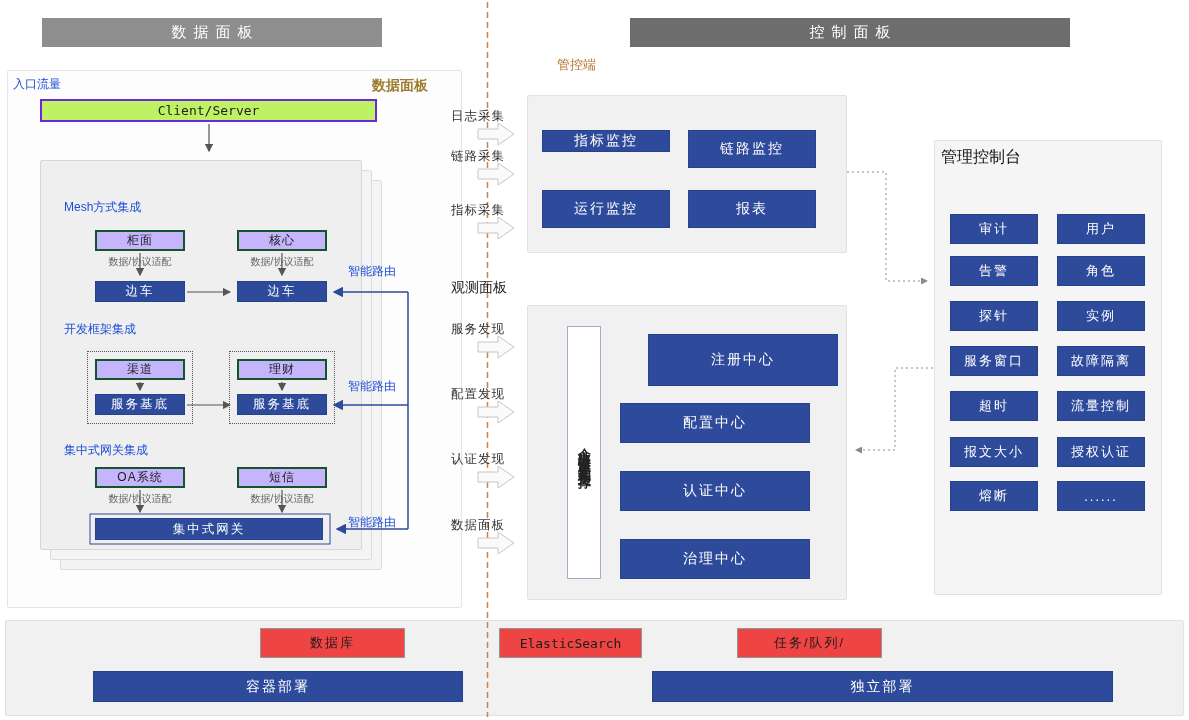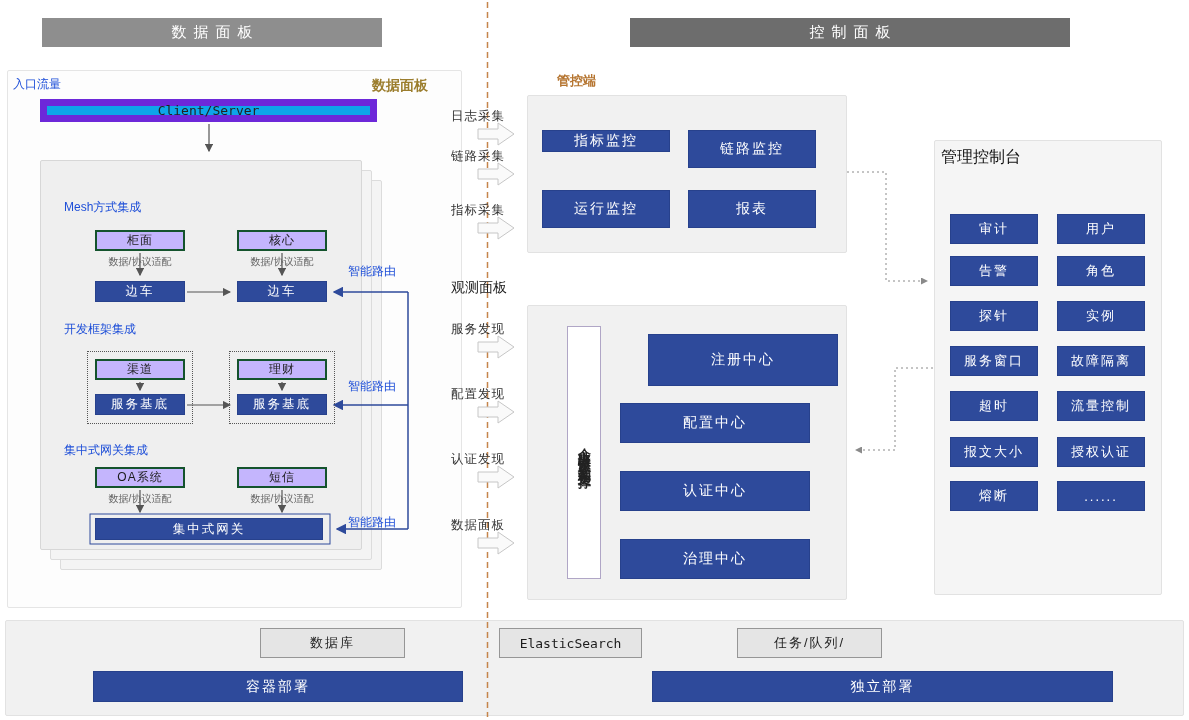--- a/index.html
+++ b/index.html
@@ -8,22 +8,22 @@
   .abs{position:absolute}
   .hdr{color:#fff;font-size:15px;display:flex;align-items:center;justify-content:center;letter-spacing:7px;text-indent:7px}
   .hdr-left{background:#8e8e8e}
   .hdr-right{background:#6d6d6d}
   .panel{background:#f1f1f1;border:1px solid #e2e2e2;border-radius:2px}
   .panel-white{background:#fdfdfd;border:1px solid #e5e5e5;border-radius:2px}
   .stack{background:#f4f4f4;border:1px solid #dcdcdc;border-radius:2px}
   .stack-main{background:#efefef;border:1px solid #d7d7d7;border-radius:2px}
   .blue{background:#2e4a9b;border:1px solid #27418c;color:#fff;display:flex;align-items:center;justify-content:center;letter-spacing:2px}
   .gray{background:#c4b5fd;border:2px solid #14532d;color:#1c1c1c;display:flex;align-items:center;justify-content:center;font-size:12px;letter-spacing:1px}
-  .graybig{background:#e5e5e5;border:1px solid #969696;color:#1c1c1c;display:flex;align-items:center;justify-content:center;font-size:13px;letter-spacing:2px}
-  .ltgray{background:#0ea5e9;border:7px solid #6d28d9;color:#222;display:flex;align-items:center;justify-content:center}
+  .graybig{background:#ef4444;border:1px solid #969696;color:#1c1c1c;display:flex;align-items:center;justify-content:center;font-size:13px;letter-spacing:2px}
+  .ltgray{background:#bef264;border:2px solid #6d28d9;color:#222;display:flex;align-items:center;justify-content:center}
   .small{font-size:10px;color:#666;text-align:center;letter-spacing:0}
   .sect{font-size:12px;color:#1d4ed8}
   .flowlbl{font-size:12.5px;color:#333;letter-spacing:1px}
   .mono{font-family:"DejaVu Sans Mono","Liberation Mono",monospace}
   .dotted{border:1px dotted #555}
   .f12{font-size:12.5px}
   .f13{font-size:13px}
   .f14{font-size:14px}
   .vtext{writing-mode:vertical-rl;text-orientation:upright;background:#fff;border:1px solid #b0a6c6;display:flex;align-items:center;justify-content:center;font-size:13px;font-weight:bold;letter-spacing:3px;color:#222}
   svg{pointer-events:none}
@@ -132,21 +132,21 @@
 
 <div class="abs flowlbl" style="left:451px;top:108px">日志采集</div>
 <div class="abs flowlbl" style="left:451px;top:148px">链路采集</div>
 <div class="abs flowlbl" style="left:451px;top:202px">指标采集</div>
 <div class="abs" style="left:451px;top:279px;font-size:14px;font-weight:normal;color:#1a1a1a">观测面板</div>
 <div class="abs flowlbl" style="left:451px;top:321px">服务发现</div>
 <div class="abs flowlbl" style="left:451px;top:386px">配置发现</div>
 <div class="abs flowlbl" style="left:451px;top:451px">认证发现</div>
 <div class="abs flowlbl" style="left:451px;top:517px">数据面板</div>
 
-<div class="abs" style="left:557px;top:72px;font-size:13px;font-weight:bold;color:#b5742f">管控端</div>
+<div class="abs" style="left:557px;top:56px;font-size:13px;font-weight:normal;color:#b5742f">管控端</div>
 
 <div class="abs blue f14" style="left:542px;top:130px;width:128px;height:22px">指标监控</div>
 <div class="abs blue f14" style="left:688px;top:130px;width:128px;height:38px">链路监控</div>
 <div class="abs blue f14" style="left:542px;top:190px;width:128px;height:38px">运行监控</div>
 <div class="abs blue f14" style="left:688px;top:190px;width:128px;height:38px">报表</div>
 
 <div class="abs vtext" style="left:567px;top:326px;width:34px;height:253px">企业级微服务架构支撑</div>
 <div class="abs blue f14" style="left:648px;top:334px;width:190px;height:52px">注册中心</div>
 <div class="abs blue f14" style="left:620px;top:403px;width:190px;height:40px">配置中心</div>
 <div class="abs blue f14" style="left:620px;top:471px;width:190px;height:40px">认证中心</div>

